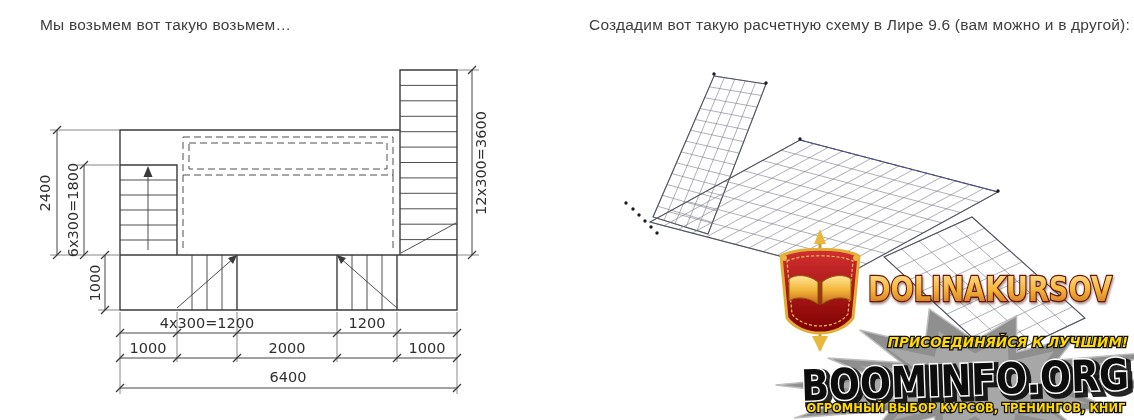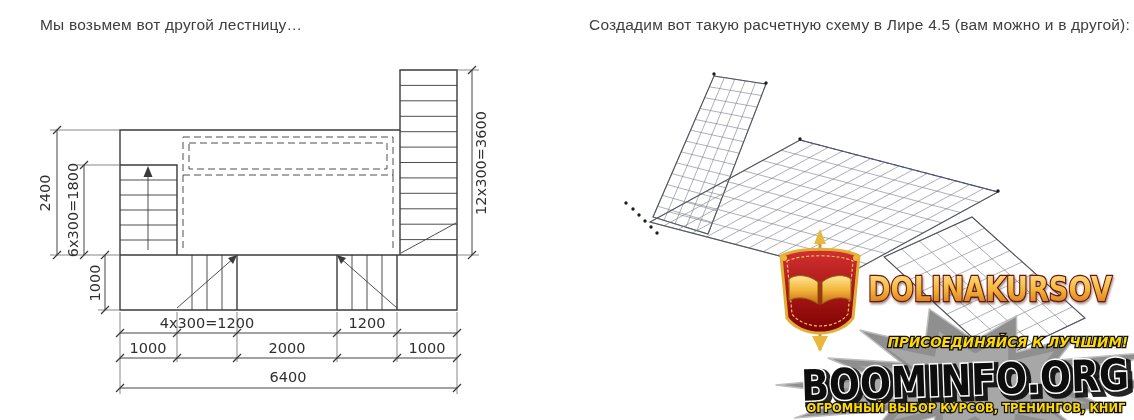--- a/index.html
+++ b/index.html
@@ -40,22 +40,22 @@
   .boom-tag{font-family:"DejaVu Sans",sans-serif;font-weight:bold;font-style:italic;font-size:13.5px;
             fill:#ffd900;stroke:#101010;stroke-width:2.6px;paint-order:stroke;}
   .boom-tag2{font-family:"DejaVu Sans",sans-serif;font-weight:bold;font-size:11.5px;
              fill:#ffd900;stroke:#101010;stroke-width:2.4px;paint-order:stroke;}
 </style>
 </head>
 <body>
 
 <div class="page">
 
-  <div class="caption left">Мы возьмем вот другой лестницу…</div>
-  <div class="caption right">Создадим вот такую расчетную схему в Лире 4.5 (вам можно и в другой):</div>
+  <div class="caption left">Мы возьмем вот такую возьмем…</div>
+  <div class="caption right">Создадим вот такую расчетную схему в Лире 9.6 (вам можно и в другой):</div>
 
   <svg id="scene" width="1134" height="420" viewBox="0 0 1134 420">
     <defs>
       <linearGradient id="goldGrad" x1="0" y1="0" x2="0" y2="1">
         <stop offset="0" stop-color="#ffe49a"></stop>
         <stop offset=".5" stop-color="#f3b73a"></stop>
         <stop offset="1" stop-color="#c9661d"></stop>
       </linearGradient>
       <linearGradient id="redGrad" x1="0" y1="0" x2="0" y2="1">
         <stop offset="0" stop-color="#d33030"></stop>

